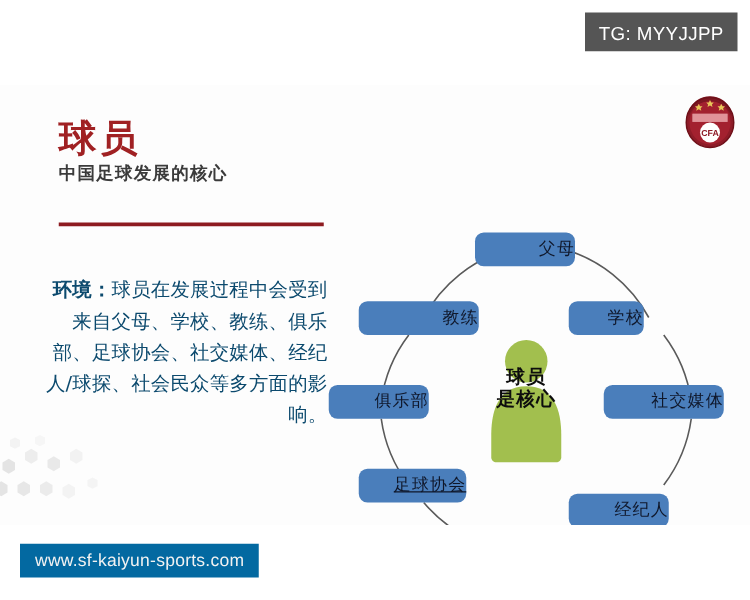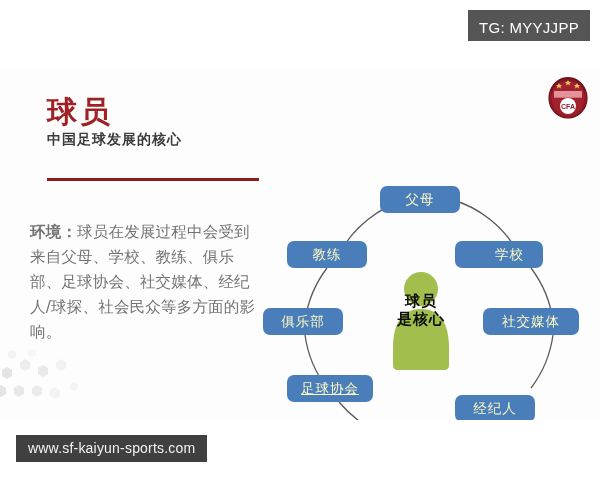--- a/index.html
+++ b/index.html
@@ -26,21 +26,21 @@
     letter-spacing: 0.3px;
     padding: 10px 11px 6px 11px;
     font-family: "Liberation Sans", sans-serif;
     line-height: 1;
     white-space: nowrap;
   }
   .url-badge {
     position: absolute;
     left: 16px;
     bottom: 18px;
-    background: #404040;
+    background: #0369a1;
     color: #f2f2f2;
     font-size: 14px;
     padding: 6px 12px 7px 12px;
     font-family: "Liberation Sans", sans-serif;
     line-height: 1;
     letter-spacing: 0.2px;
     white-space: nowrap;
   }
 
   
@@ -95,25 +95,26 @@
     top: 110px;
     width: 212px;
     height: 3px;
     background: #8d1b20;
   }
   .body-text {
     position: absolute;
     left: 30px;
     top: 152px;
     width: 232px;
-    color: #737373;
+    color: #0c4a6e;
     font-size: 15.5px;
     line-height: 1.62;
     letter-spacing: 0.2px;
     font-family: "DejaVu Sans", sans-serif;
+    text-align: right;
   }
   .body-text b { font-weight: bold; }
 
   
   .cfa-logo {
     position: absolute;
     right: 10px;
     top: 5px;
     width: 44px;
     height: 50px;
@@ -129,38 +130,38 @@
   }
   .arcs {
     position: absolute;
     left: 0; top: 0;
     width: 342px;
     height: 352px;
   }
   .node {
     position: absolute;
     background: #4a7ebb;
-    color: #fef9c3;
+    color: #0f172a;
     border-radius: 7px;
     font-size: 13.5px;
     letter-spacing: 1px;
-    text-align: center;
+    text-align: right;
     line-height: 27px;
     height: 27px;
     font-family: "DejaVu Sans", sans-serif;
     box-sizing: border-box;
     white-space: nowrap;
   }
   .n-parents    { left: 122px; top: 118px; width: 80px; }
-  .n-school     { left: 197px; top: 173px; width: 88px; padding-left: 21px; }
+  .n-school     { left: 197px; top: 173px; width: 60px; padding-left: 21px; }
   .n-social     { left: 225px; top: 240px; width: 96px; }
   .n-agent      { left: 197px; top: 307px; width: 80px; margin-top: 20px; }
   .n-assoc      { left: 29px;  top: 307px; width: 86px; text-decoration: underline; }
   .n-club       { left: 5px;   top: 240px; width: 80px; }
-  .n-coach      { left: 29px;  top: 173px; width: 80px; }
+  .n-coach      { left: 29px;  top: 173px; width: 96px; }
 
   
   .center-person {
     position: absolute;
     left: 126px;
     top: 202px;
     width: 74px;
     height: 100px;
   }
   .center-label {

